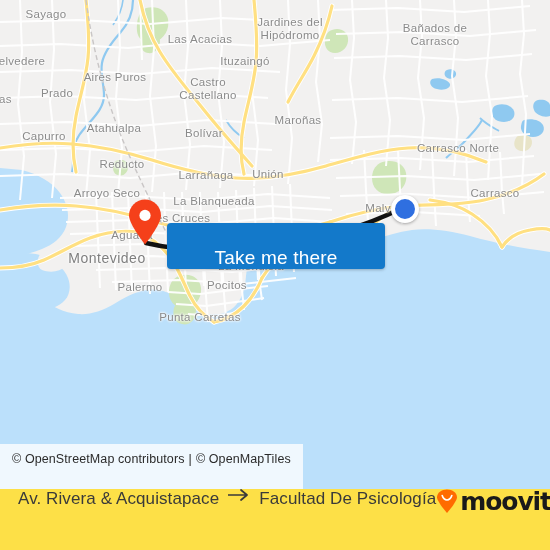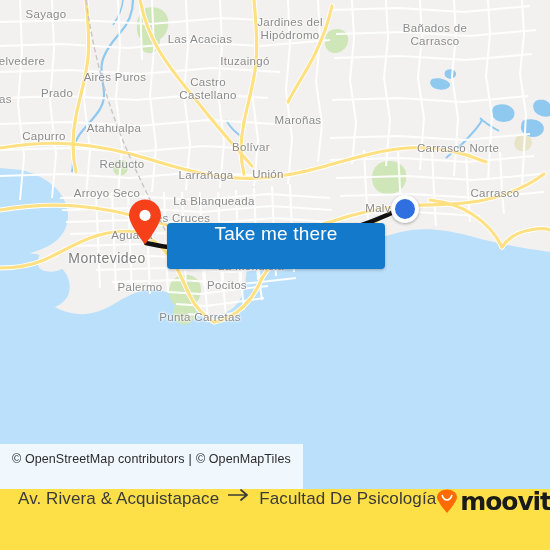--- a/index.html
+++ b/index.html
@@ -87,21 +87,21 @@
     border: none;
     border-radius: 4px;
     color: #ffffff;
     font-family: "Liberation Sans", sans-serif;
     font-size: 19px;
     letter-spacing: 0.2px;
     cursor: pointer;
     box-shadow: 0 1px 3px rgba(0,0,0,0.25);
     padding: 0;
     display: flex;
-    align-items: flex-start;
+    align-items: flex-end;
     justify-content: center;
   }
 
   
   #attribution {
     position: absolute;
     left: 0;
     bottom: 0;
     height: 29px;
     padding: 0 12px 16px 12px;
@@ -349,21 +349,21 @@
         <div class="map-label" style="left: 18px; top: 61px;">Belvedere</div>
         <div class="map-label" style="left: 115px; top: 77px;">Aires Puros</div>
         <div class="map-label" style="left: 245px; top: 61px;">Ituzaingó</div>
         <div class="map-label" style="left: 208px; top: 82px; text-align: right;">Castro</div>
         <div class="map-label" style="left: 208px; top: 95px;">Castellano</div>
         <div class="map-label" style="left: 57px; top: 93px;">Prado</div>
         <div class="map-label" style="left: 2px; top: 99px;">Las</div>
         <div class="map-label" style="left: 298px; top: 120px;">Maroñas</div>
         <div class="map-label" style="left: 44px; top: 136px;">Capurro</div>
         <div class="map-label" style="left: 114px; top: 128px;">Atahualpa</div>
-        <div class="map-label" style="left: 204px; top: 147px; margin-left: 47px;">Bolívar</div>
+        <div class="map-label" style="left: 204px; top: 133px;">Bolívar</div>
         <div class="map-label" style="left: 458px; top: 148px;">Carrasco Norte</div>
         <div class="map-label" style="left: 122px; top: 164px;">Reducto</div>
         <div class="map-label" style="left: 206px; top: 175px;">Larrañaga</div>
         <div class="map-label" style="left: 268px; top: 174px;">Unión</div>
         <div class="map-label" style="left: 107px; top: 193px;">Arroyo Seco</div>
         <div class="map-label" style="left: 214px; top: 201px;">La Blanqueada</div>
         <div class="map-label" style="left: 495px; top: 193px;">Carrasco</div>
         <div class="map-label" style="left: 378px; top: 208px;">Malv</div>
         <div class="map-label" style="left: 183px; top: 218px;">es Cruces</div>
         <div class="map-label" style="left: 100px; top: 235px; margin-left: 32px;">Aguada</div>

